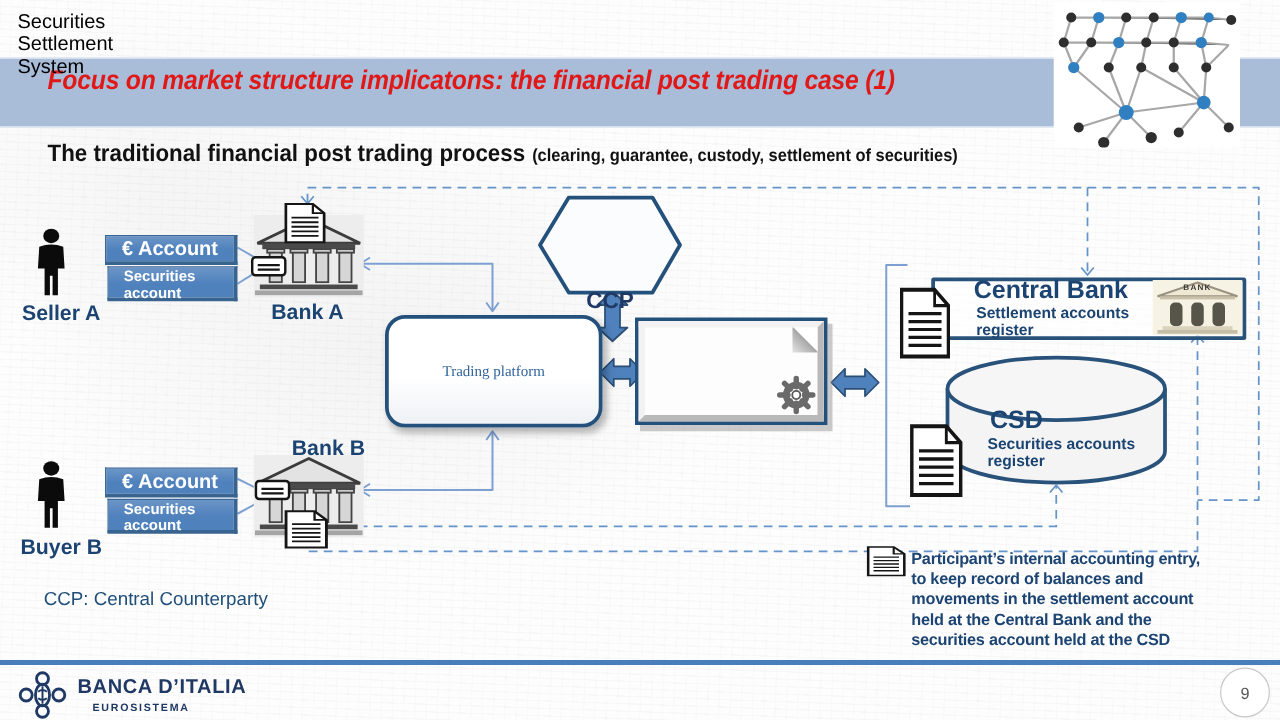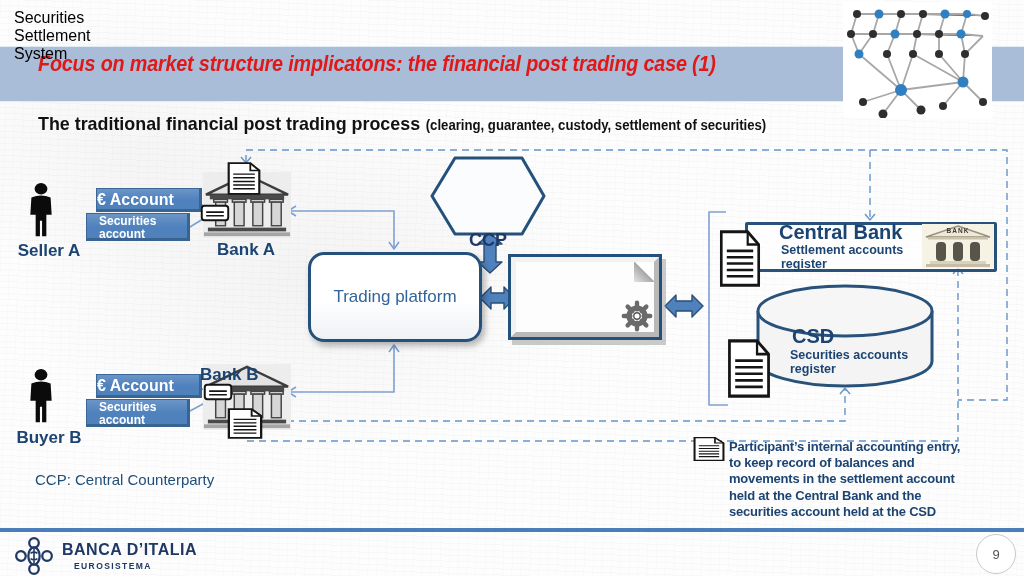--- a/index.html
+++ b/index.html
@@ -21,37 +21,37 @@
   .subtitle{position:absolute;left:38px;top:113px;white-space:nowrap;transform:scaleX(.94);transform-origin:left center;
             color:#111;display:flex;align-items:baseline;gap:6px;}
   .subtitle .big{font-size:19px;font-weight:bold;}
   .subtitle .small{font-size:14px;font-weight:bold;}
 
   
   .navlbl{color:#1c4472;font-weight:bold;}
   .seller{position:absolute;left:6px;top:241px;width:86px;font-size:17px;text-align:center;}
   .buyer{position:absolute;left:6px;top:428px;width:86px;font-size:17px;text-align:center;}
   .banklbl-a{position:absolute;left:200px;top:240px;width:92px;font-size:17px;text-align:center;}
-  .banklbl-b{position:absolute;left:200px;top:349px;width:92px;font-size:17px;text-align:left;margin-top:16px;}
+  .banklbl-b{position:absolute;left:200px;top:349px;width:92px;font-size:17px;text-align:right;}
 
   .acct{position:absolute;background:linear-gradient(180deg,#6b95c6 0%,#4f81bd 55%);
         border:1px solid #3a6699;border-right:3px solid #38648f;border-bottom:3px solid #38648f;
         color:#fff;font-weight:bold;box-sizing:border-box;}
-  .acct.euro{left:96px;width:106px;height:24px;font-size:16px;text-align:left;line-height:22px;}
+  .acct.euro{left:84px;width:106px;height:24px;font-size:16px;text-align:center;line-height:22px;}
   .acct.sec{left:86px;width:104px;height:28px;font-size:12px;line-height:13px;padding:1px 0 0 12px;}
   #acctA-euro{top:188px;} #acctA-sec{top:213px;}
   #acctB-euro{top:374px;} #acctB-sec{top:399px;}
 
   .bankimg{position:absolute;width:88px;height:66px;background:#ededed;}
   #bankA-img{left:203px;top:172px;} #bankB-img{left:203px;top:364px;}
 
   .tp-box{position:absolute;left:308px;top:252px;width:174px;height:90px;box-sizing:border-box;
           border:3px solid #24517b;border-radius:16px;background:linear-gradient(180deg,#ffffff 55%,#eef1f5);
           box-shadow:3px 4px 6px rgba(0,0,0,.28);display:flex;align-items:center;justify-content:center;}
-  .tp-box span{font-size:17px;color:#31649b;font-family:Liberation Sans, sans-serif;}
+  .tp-box span{font-size:12px;color:#31649b;font-family:Liberation Serif, serif;}
 
   .ccp-wrap{position:absolute;left:430px;top:156px;width:116px;height:80px;}
   .ccp-lbl{position:absolute;left:430px;top:185px;width:116px;text-align:center;font-size:18px;
            font-weight:bold;color:#1f3864;margin-top:45px;}
 
   .sss-box{position:absolute;left:508px;top:254px;width:154px;height:86px;box-sizing:border-box;
            border:3px solid #24517b;background:#fff;box-shadow:4px 5px 0 rgba(140,140,140,.45);}
   .sss-inner{position:absolute;inset:0;border:5px solid;border-color:#f2f2f2 #b9b9b9 #b9b9b9 #f2f2f2;
              background:#fdfdfd;}
   .sss-fold{position:absolute;right:5px;top:5px;width:20px;height:20px;

